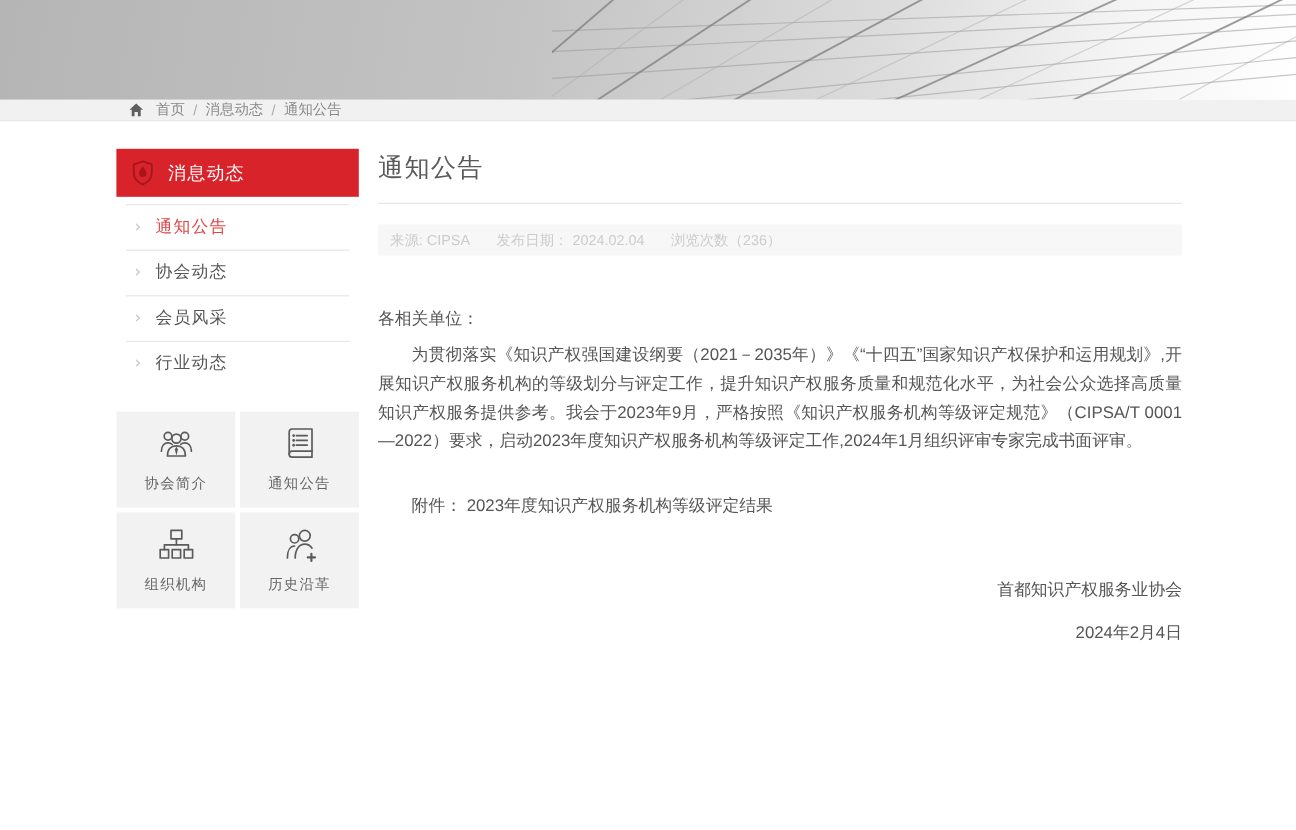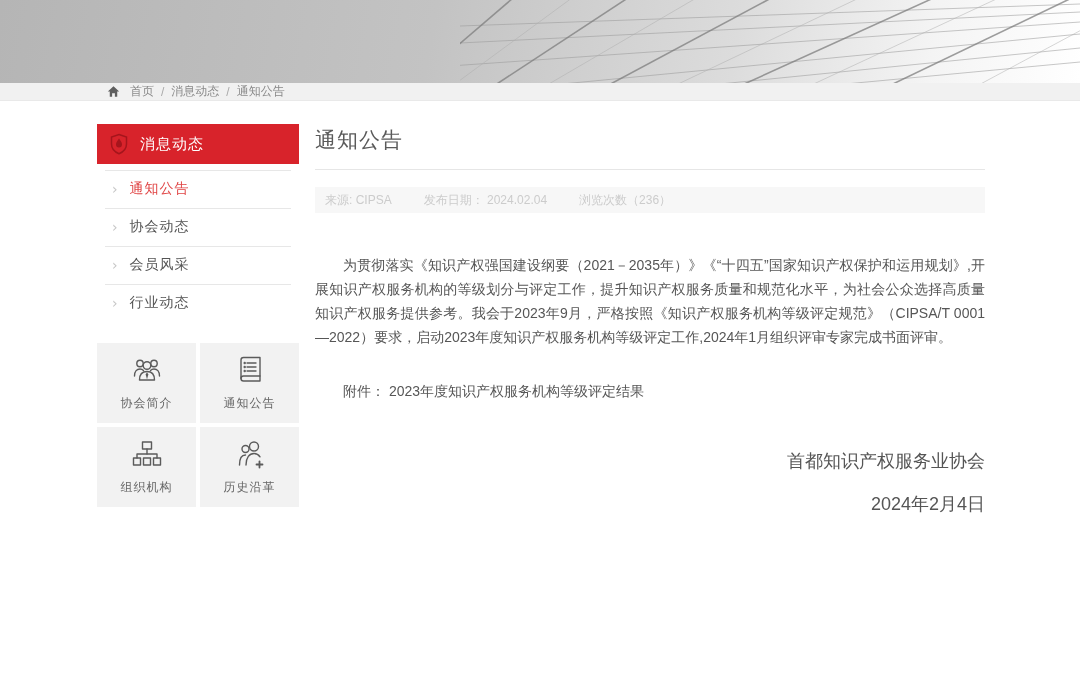--- a/index.html
+++ b/index.html
@@ -67,29 +67,29 @@
 
   
   .main { flex: 1; min-width: 0; }
   .section-title {
     margin-top: 2px; font-size: 21px; font-weight: 400; color: #5a5a5a;
     padding-bottom: 15px; border-bottom: 1px solid #e6e6e6; letter-spacing: 1px;
   }
   .article-title { margin-top: 25px; font-size: 17px; font-weight: 400; color: #e03a3a; letter-spacing: .5px; }
   .meta {
     margin-top: 17px; height: 26px; background: #f7f7f7;
-    display: flex; align-items: center; gap: 32px; padding: 0 10px;
+    display: flex; align-items: center; gap: 22px; padding: 0 10px;
     font-size: 12px; color: #cccccc;
   }
   .body { margin-top: 40px; font-size: 14px; color: #565656; line-height: 24px; text-align: justify; }
   .salutation { margin-bottom: 6px; }
   .para { text-indent: 2em; }
   .attachment { margin-top: 30px; text-indent: 2em; }
-  .sign-block { margin-top: 46px; text-align: right; font-size: 18px; color: #555; }
-  .sign-line + .sign-line { margin-top: 19px; text-align: right; }
+  .sign-block { margin-top: 46px; text-align: right; font-size: 14px; color: #555; }
+  .sign-line + .sign-line { margin-top: 12px; text-align: right; }
 </style>
 </head>
 <body>
 
 <div class="page">
 
   <div class="banner">
     <svg width="620" height="83" viewBox="0 0 620 83">
       <g stroke="#9a9a9a" stroke-width="1" opacity="0.55" fill="none">
         <path d="M620 4 L0 26"></path>
@@ -212,20 +212,21 @@
       <h1 class="section-title">通知公告</h1>
 
 
       <div class="meta">
         <span>来源: CIPSA</span>
         <span>发布日期： 2024.02.04</span>
         <span>浏览次数（236）</span>
       </div>
 
       <div class="body">
+        <div class="salutation">各相关单位：</div>
         <p class="para">为贯彻落实《知识产权强国建设纲要（2021－2035年）》《“十四五”国家知识产权保护和运用规划》,开展知识产权服务机构的等级划分与评定工作，提升知识产权服务质量和规范化水平，为社会公众选择高质量知识产权服务提供参考。我会于2023年9月，严格按照《知识产权服务机构等级评定规范》（CIPSA/T 0001—2022）要求，启动2023年度知识产权服务机构等级评定工作,2024年1月组织评审专家完成书面评审。</p>
         <div class="attachment">附件： 2023年度知识产权服务机构等级评定结果</div>
         <div class="sign-block">
           <div class="sign-line">首都知识产权服务业协会</div>
           <div class="sign-line">2024年2月4日</div>
 
         </div>
       </div>
     </main>
 

